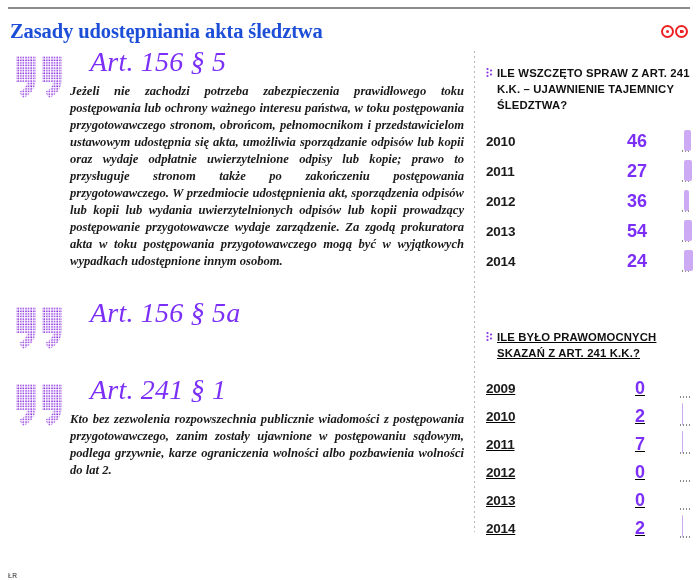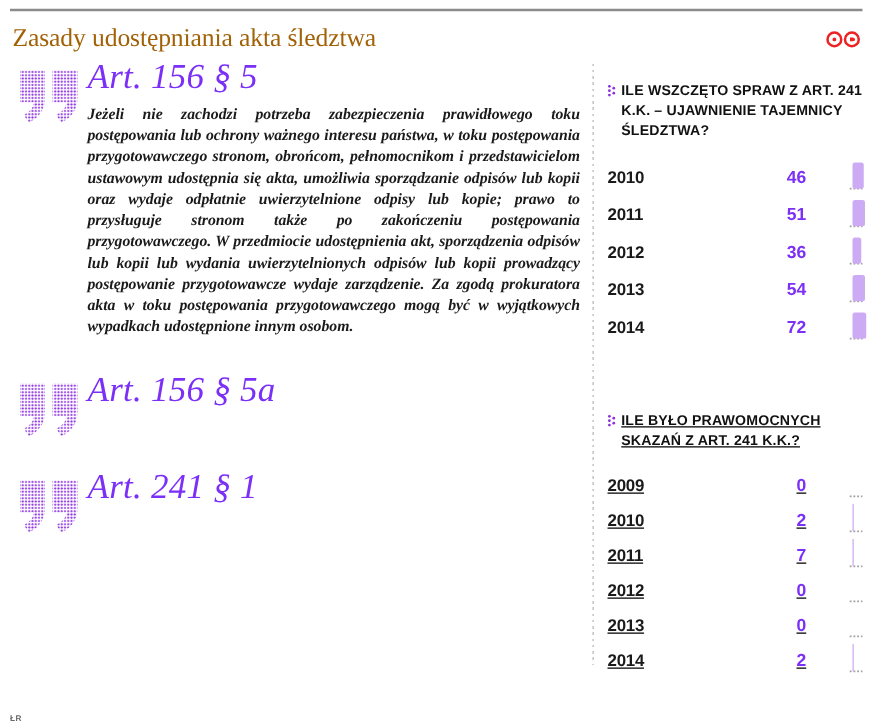--- a/index.html
+++ b/index.html
@@ -30,23 +30,23 @@
   .header {
     display: flex;
     align-items: center;
     justify-content: space-between;
     padding: 6px 2px 0 2px;
     height: 38px;
   }
 
   .page-title {
     font-family: "Liberation Serif", serif;
-    font-weight: normal;
+    font-weight: bold;
     font-size: 20.5px;
-    color: #a16207;
+    color: #1d4ed8;
     letter-spacing: -0.1px;
     white-space: nowrap;
   }
 
   .header-icons {
     display: flex;
     gap: 1px;
     align-items: center;
   }
 
@@ -117,20 +117,21 @@
   .art-body { flex: 1; padding-left: 2px; }
 
   .art-heading {
     font-family: "Liberation Serif", serif;
     font-style: italic;
     font-size: 28px;
     color: #7b2ff7;
     line-height: 1.05;
     margin-bottom: 7px;
     letter-spacing: 0.2px;
+    margin-left: 20px;
   }
 
   .art-text {
     font-family: "Liberation Serif", serif;
     font-style: italic;
     font-weight: bold;
     font-size: 12.6px;
     line-height: 1.345;
     color: #1a1a1a;
     text-align: justify;
@@ -192,21 +193,21 @@
     height: 10px;
     background-image: radial-gradient(circle, #8a8a8a 0.7px, transparent 0.8px);
     background-size: 3px 10px;
     background-position: 0 6px;
     background-repeat: repeat-x;
     align-self: flex-end;
     margin-bottom: 5px;
   }
 
   .row-value {
-    font-size: 14px;
+    font-size: 18px;
     font-weight: bold;
     color: #7b2ff7;
     z-index: 2;
     background: #ffffff;
     padding: 0 2px;
     text-align: right;
     min-width: 20px;
   }
 
   .row-track {
@@ -311,20 +312,21 @@
         </div>
       </div>
 
       <div class="article art-3">
         <svg class="quote-mark" viewBox="0 0 56 46">
           <path d="M4 2 h20 v22 q0 14 -13 20 l-4 -6 q8 -4 8 -10 h-11 z" fill="url(#halftoneA)"></path>
           <path d="M30 2 h20 v22 q0 14 -13 20 l-4 -6 q8 -4 8 -10 h-11 z" fill="url(#halftoneA)"></path>
         </svg>
         <div class="art-body">
           <div class="art-heading">Art. 241 § 1</div>
+          <div class="art-text">Kto bez zezwolenia rozpowszechnia publicznie wiadomości z postępowania przygotowawczego, zanim zostały ujawnione w postępowaniu sądowym, podlega grzywnie, karze ograniczenia wolności albo pozbawienia wolności do lat 2.</div>
         </div>
       </div>
 
     </div>
 
     <div class="divider"></div>
 
     <div class="col-right">
 
       <div class="chart-block first">
@@ -344,21 +346,21 @@
             <span class="row-lead"></span>
             <span class="row-value">46</span>
             <span class="row-track">
               <span class="row-dots"></span>
               <span class="bar" style="width:78%"></span>
             </span>
           </div>
           <div class="row">
             <span class="row-year">2011</span>
             <span class="row-lead"></span>
-            <span class="row-value">51</span>
+            <span class="row-value">27</span>
             <span class="row-track">
               <span class="row-dots"></span>
               <span class="bar" style="width:86.5%"></span>
             </span>
           </div>
           <div class="row">
             <span class="row-year">2012</span>
             <span class="row-lead"></span>
             <span class="row-value">36</span>
             <span class="row-track">
@@ -371,21 +373,21 @@
             <span class="row-lead"></span>
             <span class="row-value">54</span>
             <span class="row-track">
               <span class="row-dots"></span>
               <span class="bar" style="width:91.5%"></span>
             </span>
           </div>
           <div class="row">
             <span class="row-year">2014</span>
             <span class="row-lead"></span>
-            <span class="row-value">72</span>
+            <span class="row-value">24</span>
             <span class="row-track">
               <span class="row-dots"></span>
               <span class="bar" style="width:100%"></span>
             </span>
           </div>
         </div>
       </div>
 
       <div class="chart-block second">
         <div class="chart-title">

